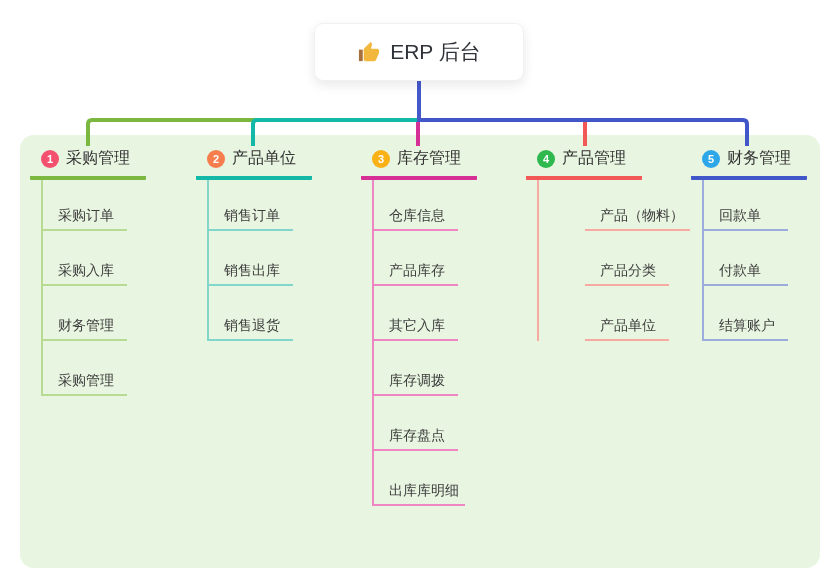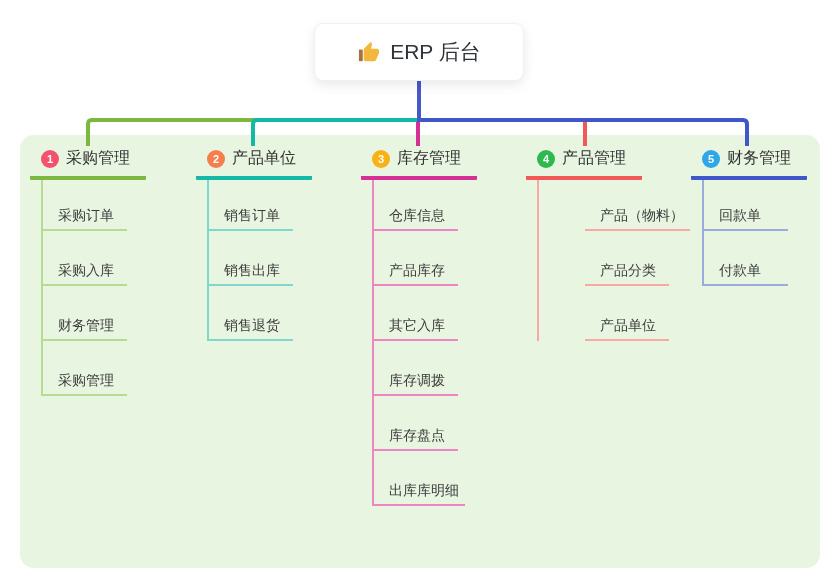--- a/index.html
+++ b/index.html
@@ -164,16 +164,19 @@
       <span class="badge" style="background-color: rgb(46, 167, 233);">5</span>
       <span>财务管理</span>
     </div>
     <div class="children" style="border-color: rgb(154, 171, 220);">
       <div class="child">
           <span>回款单</span>
         </div>
       <div class="child">
           <span>付款单</span>
         </div>
+      <div class="child">
+          <span>结算账户</span>
+        </div>
     </div>
   </div>
 
 </div>
 
 </body></html>

